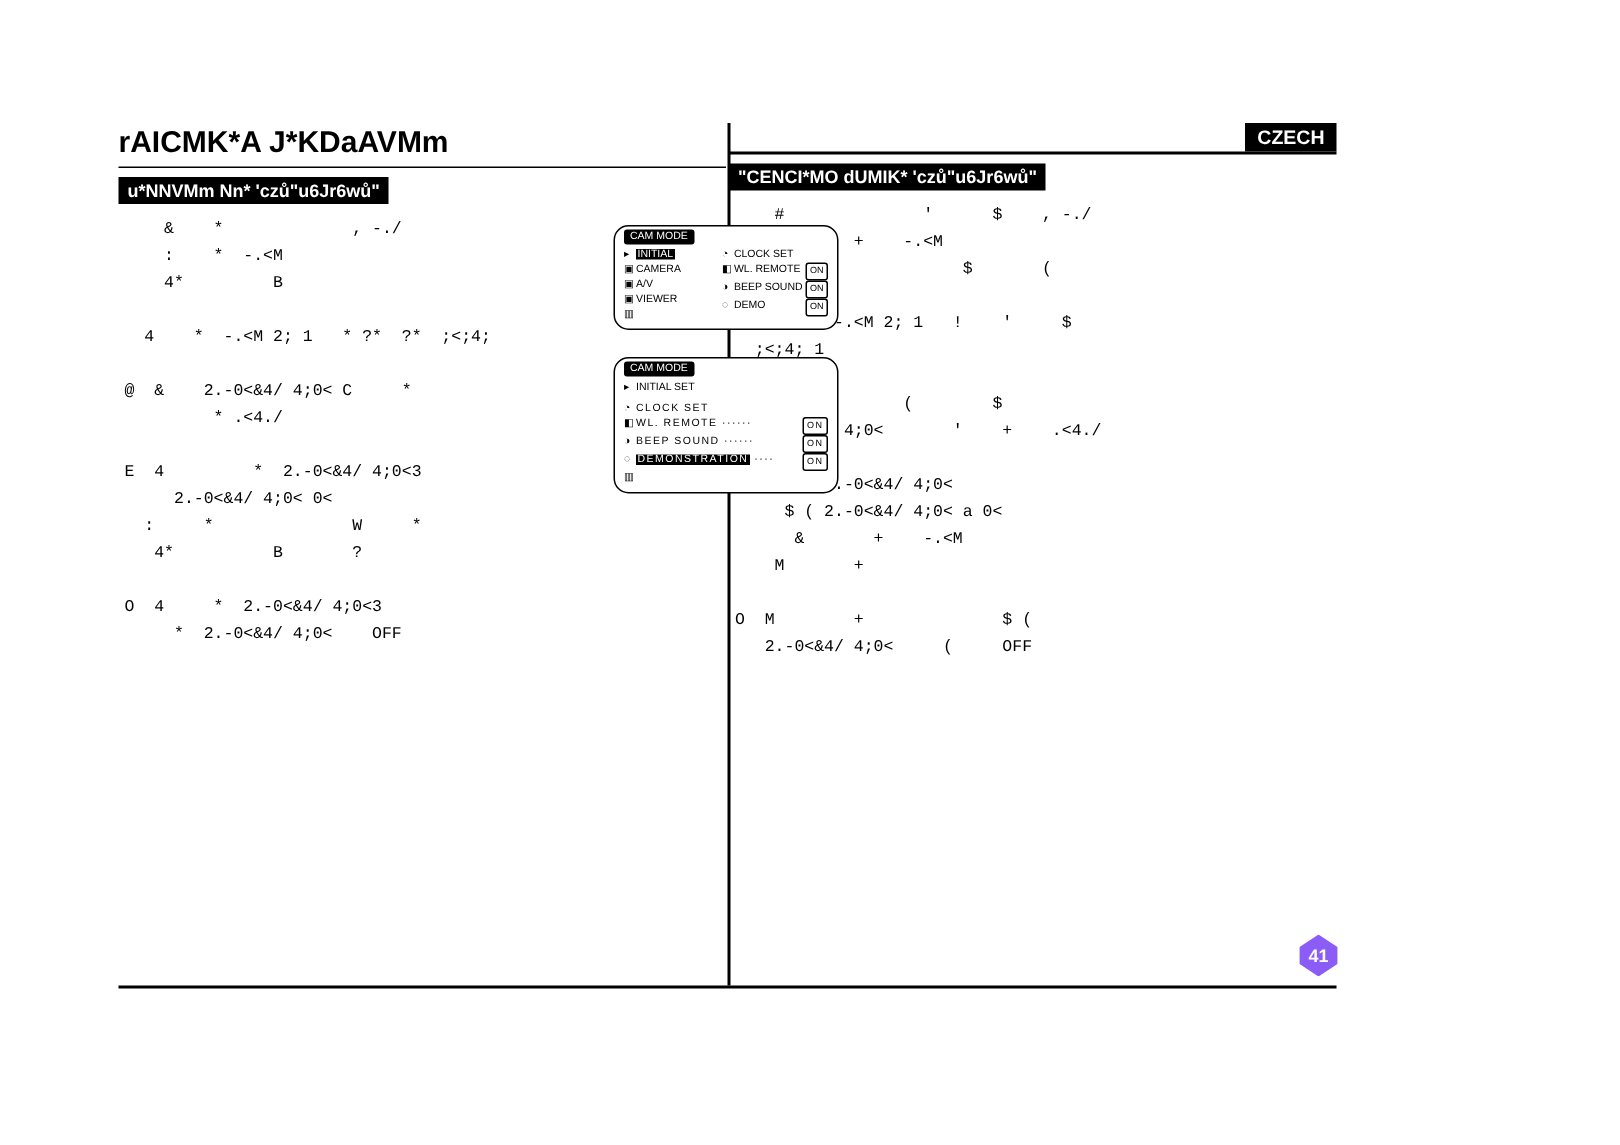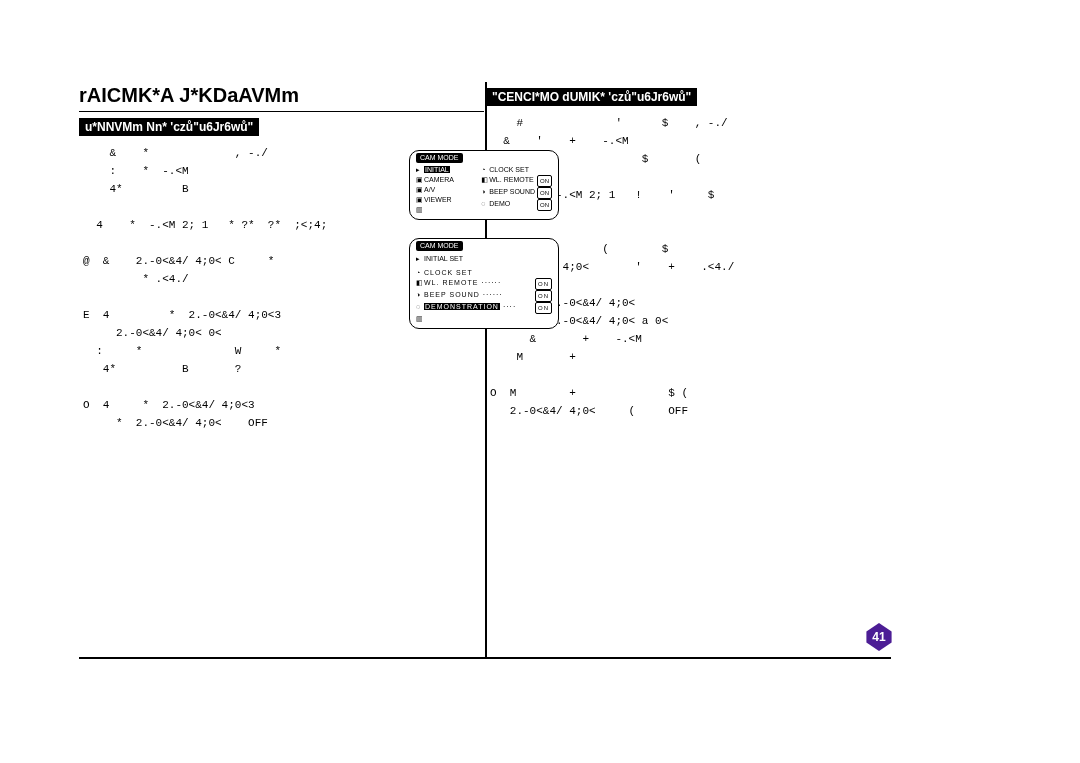--- a/index.html
+++ b/index.html
@@ -112,21 +112,21 @@
   .hl { background: #000; color: #fff; padding: 0 1px; }
   .menu-icon { display:inline-block; width:8px; font-size:7px; }
 
   .dotrow { letter-spacing: 1px; }
   .pill { border: 1px solid #000; border-radius: 2px; font-size:6px; padding:0 2px; }
   .page-badge {
     position: absolute;
     right: -2px;
     bottom: 6px;
     width: 28px; height: 28px;
-    background: #4c1d95;
+    background: #8b5cf6;
     color: #fff;
     font-weight: bold;
     font-size: 12px;
     display: flex;
     align-items: center;
     justify-content: center;
     clip-path: polygon(50% 0, 95% 30%, 95% 70%, 50% 100%, 5% 70%, 5% 30%);
   }
 </style>
 </head>
@@ -150,20 +150,23 @@
 E  4         *  2.-0&lt;&amp;4/ 4;0&lt;3
      2.-0&lt;&amp;4/ 4;0&lt; 0&lt;
   :     *              W     *
    4*          B       ?
 
 O  4     *  2.-0&lt;&amp;4/ 4;0&lt;3
      *  2.-0&lt;&amp;4/ 4;0&lt;    OFF</div>
   </div>
 
   <div class="col right">
+    <div class="clearfix header-rule">
+      <span class="lang-tag lang-right">CZECH</span>
+    </div>
     <div class="sub-band">"CENCI*MO dUMIK* 'czů"u6Jr6wů"</div>
     <div class="body">    #              '      $    , -./
   &amp;    '    +    -.&lt;M
        &gt;               $       (
 
   0    +  -.&lt;M 2; 1   !    '     $
   ;&lt;;4; 1
 
 @  &gt;    +        (        $
   2.-0&lt;&amp;4/ 4;0&lt;       '    +    .&lt;4./

